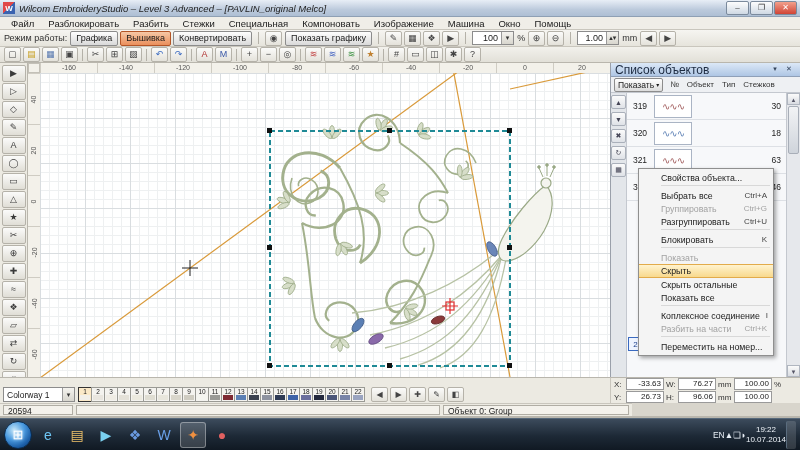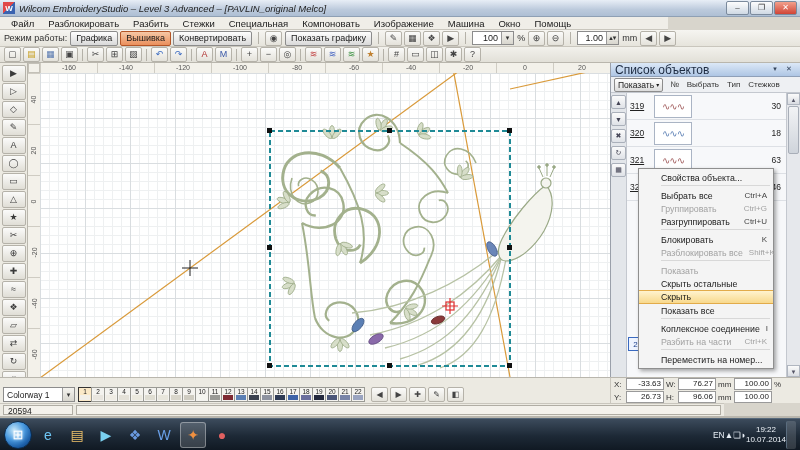--- a/index.html
+++ b/index.html
@@ -12,21 +12,21 @@
     display:flex;align-items:center;padding:0 3px;box-sizing:border-box;}
   .appicon{width:12px;height:12px;background:linear-gradient(135deg,#e04848 0 50%,#3a63b0 50%);
     color:#fff;font-size:8px;font-weight:bold;display:flex;align-items:center;justify-content:center;margin-right:4px;}
   .title{flex:1;font-size:9.5px;color:#222;white-space:nowrap;overflow:hidden;font-style:italic;}
   .winbtns{display:flex;gap:1px;}
   .wbtn{width:21px;height:12px;border:1px solid #7b8a9c;border-radius:2px;
     background:linear-gradient(#fdfdfd,#cfd9e4);font-size:8px;line-height:11px;text-align:center;color:#333;}
   .wbtn.close{background:linear-gradient(#f2a08c,#d04436);color:#fff;}
 
   
-  .menubar{position:absolute;left:0;top:17px;width:668px;height:13px;background:#f0eee8;
+  .menubar{position:absolute;left:0;top:17px;width:800px;height:13px;background:#f0eee8;
     border-bottom:1px solid #c9c6bd;display:flex;align-items:center;padding-left:4px;box-sizing:border-box;}
   .menu-item{padding:0 7px;font-size:9.5px;}
 
   
   .toolbar1{position:absolute;left:0;top:30px;width:800px;height:17px;background:linear-gradient(#f6f5f1,#e6e4dc);
     border-bottom:1px solid #c9c6bd;display:flex;align-items:center;gap:3px;padding:0 4px;box-sizing:border-box;}
   .toolbar2{position:absolute;left:0;top:47px;width:800px;height:16px;background:linear-gradient(#f2f1ec,#e2e0d8);
     border-bottom:1px solid #b9b6ad;display:flex;align-items:center;gap:2px;padding:0 4px;box-sizing:border-box;}
   .tlabel{font-size:9px;color:#333;}
   .btn{border:1px solid #8c8c8c;background:linear-gradient(#fefefe,#d9d9d9);border-radius:2px;
@@ -82,21 +82,21 @@
   .show-btn{display:inline-flex;align-items:center;border:1px solid #8c8c8c;background:linear-gradient(#fff,#dcdcdc);
     height:12px;font-size:8.5px;padding:0 3px;border-radius:2px;gap:2px;}
   .pcol{font-size:8px;color:#333;}
   .panel-body{position:absolute;left:0;top:30px;right:0;bottom:0;display:flex;}
   .side-col{width:16px;background:#e3e6ea;border-right:1px solid #c4c8cf;display:flex;flex-direction:column;
     align-items:center;padding-top:2px;gap:3px;box-sizing:border-box;}
   .side-icon{width:13px;height:12px;border:1px solid #aab0ba;background:linear-gradient(#fbfbfb,#dfe2e7);
     font-size:7px;display:flex;align-items:center;justify-content:center;color:#445;border-radius:2px;flex:none;}
   .obj-list{flex:1;background:#f7f8fa;position:relative;}
   .obj-row{height:27px;border-bottom:1px solid #dde0e5;display:flex;align-items:center;gap:4px;padding:0 3px;box-sizing:border-box;}
-  .row-num{width:20px;text-align:left;font-size:8.5px;color:#222;text-decoration:underline;}
+  .row-num{width:20px;text-align:center;font-size:8.5px;color:#222;}
   .row-thumb{width:36px;height:21px;background:#fff;border:1px solid #aab4c4;display:flex;align-items:center;justify-content:center;overflow:hidden;}
   .row-thumb i{font-style:normal;font-size:10px;letter-spacing:-1px;}
   .row-count{flex:1;text-align:right;font-size:8.5px;color:#222;padding-right:2px;}
   .pscroll{width:13px;background:#e6e8ec;border-left:1px solid #c4c8cf;display:flex;flex-direction:column;}
   .scr-btn{height:12px;font-size:6px;text-align:center;line-height:12px;color:#556;background:linear-gradient(#fbfbfb,#d9dce2);border:1px solid #b0b6c0;box-sizing:border-box;}
   .scr-thumb{margin:1px;height:46px;background:linear-gradient(#f2f3f5,#cfd4db);border:1px solid #a8aeb8;border-radius:2px;}
   .marker2{position:absolute;left:1px;bottom:26px;width:13px;height:12px;border:1px solid #3a6ac0;background:#eef4ff;
     color:#1c3f8c;font-size:8px;display:flex;align-items:center;justify-content:center;}
 
   
@@ -126,21 +126,21 @@
 
   .fieldsblock{position:absolute;left:610px;top:377px;width:190px;height:26px;background:#eceae2;
     border-top:1px solid #b9b6ad;border-left:1px solid #c9c6bd;box-sizing:border-box;
     display:flex;flex-direction:column;justify-content:center;gap:1px;padding:1px 3px;}
   .frow{display:flex;align-items:center;gap:2px;}
   .flab{font-size:8px;color:#333;width:10px;}
   .fval{border:1px solid #9a9a9a;background:#fff;font-size:8px;padding:0 2px;height:10px;line-height:10px;width:32px;text-align:right;}
   .funit{font-size:8px;color:#333;width:14px;}
   .fpct{font-size:8px;color:#333;}
 
-  .statusbar{position:absolute;left:0;top:403px;width:724px;height:13px;background:#eceae2;
+  .statusbar{position:absolute;left:0;top:403px;width:632px;height:13px;background:#eceae2;
     border-top:1px solid #c9c6bd;display:flex;align-items:center;gap:3px;padding:0 3px;box-sizing:border-box;}
   .scell{border:1px solid #b0ada4;background:#f4f2ec;height:10px;line-height:10px;font-size:8.5px;padding:0 4px;box-sizing:border-box;}
   .scell.grow{flex:1;}
   .statusbar .obj{width:186px;}
 
   .winedge{position:absolute;left:0;top:416px;width:800px;height:2px;background:#b9b6ad;}
 
   
   .taskbar{position:absolute;left:0;top:418px;width:800px;height:32px;
     background:linear-gradient(#3c4b5c,#1d2936 55%,#101923);border-top:1px solid #56687a;
@@ -553,21 +553,21 @@
         <span class="phbtn">✕</span>
       </div>
       <div class="panel-toolbar">
         <span class="show-btn">
           <span>Показать</span>
           <span style="font-size:6px">▾</span>
         </span>
         <span style="display:flex;gap:8px;margin-left:4px">
 
         <span class="pcol">№</span>
-            <span class="pcol">Выбрать</span>
+            <span class="pcol">Объект</span>
             <span class="pcol">Тип</span>
             <span class="pcol">Стежков</span>
           </span>
       </div>
       <div class="panel-body">
         <div class="side-col">
 
         <span class="side-icon">▲</span>
             <span class="side-icon">▼</span>
             <span class="side-icon">✖</span>
@@ -651,42 +651,38 @@
       <div class="cmi sep">
         <span class="cmi-l"></span>
         <span class="cmi-s"></span>
       </div>
 
       <div class="cmi">
         <span class="cmi-l">Блокировать</span>
         <span class="cmi-s">K</span>
       </div>
 
-      <div class="cmi disabled">
-        <span class="cmi-l">Разблокировать все</span>
-        <span class="cmi-s">Shift+K</span>
-      </div>
 
       <div class="cmi sep">
         <span class="cmi-l"></span>
         <span class="cmi-s"></span>
       </div>
 
       <div class="cmi disabled">
         <span class="cmi-l">Показать</span>
         <span class="cmi-s"></span>
       </div>
 
+      <div class="cmi highlight">
+        <span class="cmi-l">Скрыть</span>
+        <span class="cmi-s"></span>
+      </div>
+
       <div class="cmi">
         <span class="cmi-l">Скрыть остальные</span>
-        <span class="cmi-s"></span>
-      </div>
-
-      <div class="cmi highlight">
-        <span class="cmi-l">Скрыть</span>
         <span class="cmi-s"></span>
       </div>
 
       <div class="cmi">
         <span class="cmi-l">Показать все</span>
         <span class="cmi-s"></span>
       </div>
 
       <div class="cmi sep">
         <span class="cmi-l"></span>
@@ -867,20 +863,21 @@
       <span class="flab">H:</span>
       <span class="fval">96.06</span>
       <span class="funit">mm</span>
       <span class="fval">100.00</span>
     </div>
   </div>
 
   <div class="statusbar">
     <span class="scell" style="width:70px">20594</span>
     <span class="scell grow"></span>
+    <span class="scell obj">Объект 0: Group</span>
   </div>
 
   <div class="winedge"></div>
 
   <div class="taskbar">
     <span class="orb">⊞</span>
     <span style="display:flex;gap:3px">
 
     <span class="tb-icon">
           <i style="color: rgb(110, 198, 245);">e</i>

